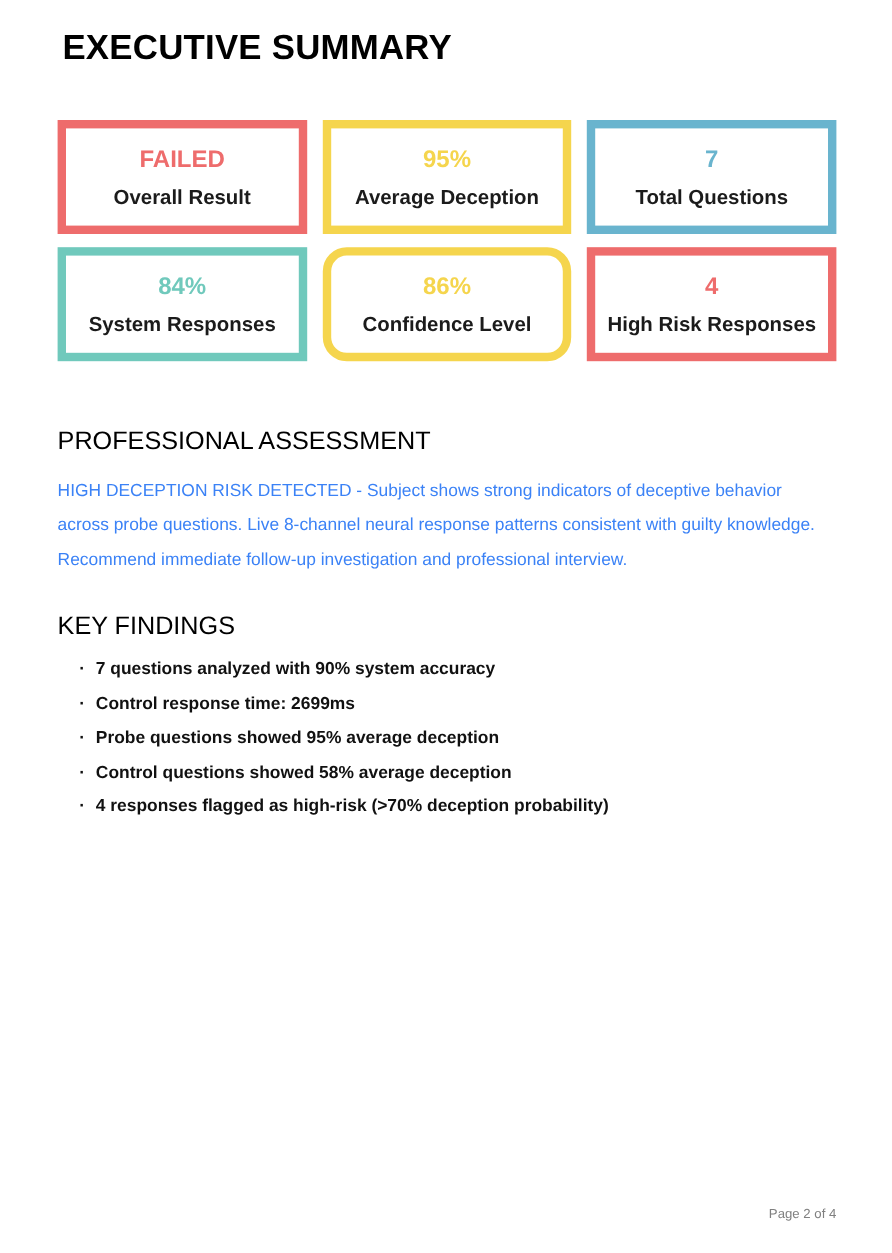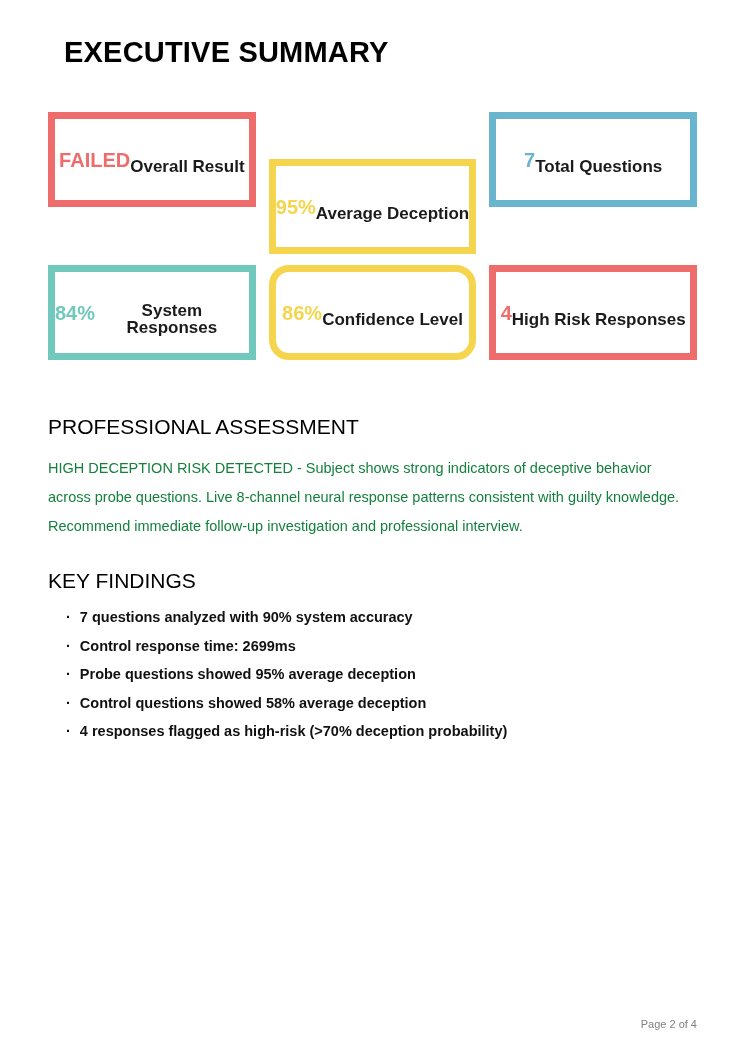--- a/index.html
+++ b/index.html
@@ -16,42 +16,42 @@
     overflow: hidden;
   }
   .page {
     position: relative;
     width: 743px;
     height: 1044px;
     box-sizing: border-box;
     padding: 0 46px 0 48px;
   }
   .page-title {
-    margin: 16px;
+    margin: 4px;
     padding-top: 22px;
     font-size: 29px;
     font-weight: bold;
     color: #000000;
     letter-spacing: 0.2px;
     line-height: 1.0;
   }
   .stat-grid {
     margin-top: 45px;
     display: grid;
     grid-template-columns: repeat(3, 1fr);
     column-gap: 13px;
     row-gap: 11px;
   }
   .stat-card {
     box-sizing: border-box;
     height: 95px;
     border: 7px solid #cccccc;
     background: #ffffff;
     display: flex;
-    flex-direction: row;
+    flex-direction: column;
     align-items: center;
     justify-content: center;
     text-align: center;
   }
   .stat-value {
     font-size: 20px;
     font-weight: bold;
     line-height: 1.0;
   }
   .stat-label {
@@ -66,21 +66,21 @@
     font-size: 21px;
     font-weight: normal;
     color: #000000;
     line-height: 1.0;
   }
   .assessment-heading { margin-top: 56px; }
   .assessment-body {
     margin: 17px 0 0 0;
     font-size: 14.5px;
     line-height: 29px;
-    color: #15803d;
+    color: #3b82f6;
     max-width: 650px;
   }
   .findings-heading { margin-top: 29px; }
   .findings-list {
     list-style: none;
     margin: 19px 0 0 0;
     padding: 0 0 0 18px;
   }
   .findings-list li {
     font-size: 14.5px;
@@ -109,21 +109,21 @@
 
 <div class="page">
 
   <h1 class="page-title">EXECUTIVE SUMMARY</h1>
 
   <div class="stat-grid">
     <div class="stat-card" style="border-color: rgb(238, 108, 108);">
       <div class="stat-value" style="color: rgb(238, 108, 108);">FAILED</div>
       <div class="stat-label">Overall Result</div>
     </div>
-    <div class="stat-card" style="border-color: rgb(245, 213, 77); margin-top: 47px;">
+    <div class="stat-card" style="border-color: rgb(245, 213, 77);">
       <div class="stat-value" style="color: rgb(245, 213, 77);">95%</div>
       <div class="stat-label">Average Deception</div>
     </div>
     <div class="stat-card" style="border-color: rgb(105, 180, 206);">
       <div class="stat-value" style="color: rgb(105, 180, 206);">7</div>
       <div class="stat-label">Total Questions</div>
     </div>
     <div class="stat-card" style="border-color: rgb(112, 201, 188);">
       <div class="stat-value" style="color: rgb(112, 201, 188);">84%</div>
       <div class="stat-label">System Responses</div>

